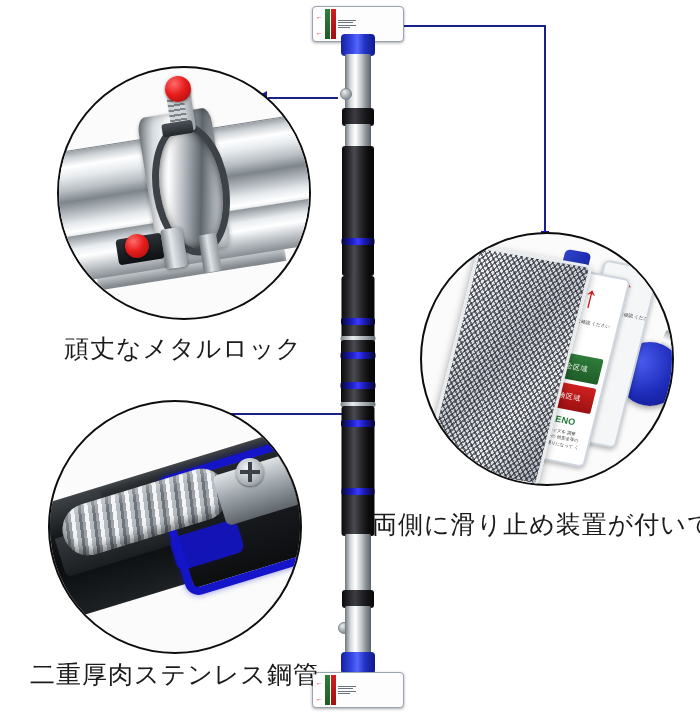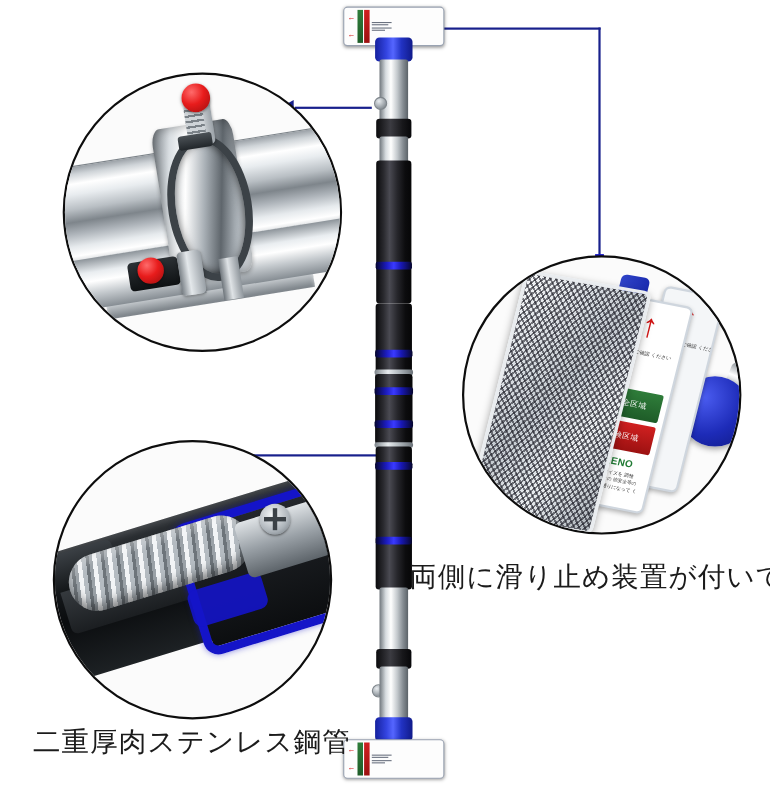--- a/index.html
+++ b/index.html
@@ -332,16 +332,17 @@
 調整し、取扱その
 他安全等のガイド
 の通りになって
 ください。</div>
       </div>
 
       <div class="pad-plate"></div>
     </div>
   </div>
 
+  <div class="caption" id="cap-lock">頑丈なメタルロック</div>
   <div class="caption" id="cap-tube">二重厚肉ステンレス鋼管</div>
   <div class="caption" id="cap-pad">両側に滑り止め装置が付いて</div>
 
 </div>
 
 </body></html>

